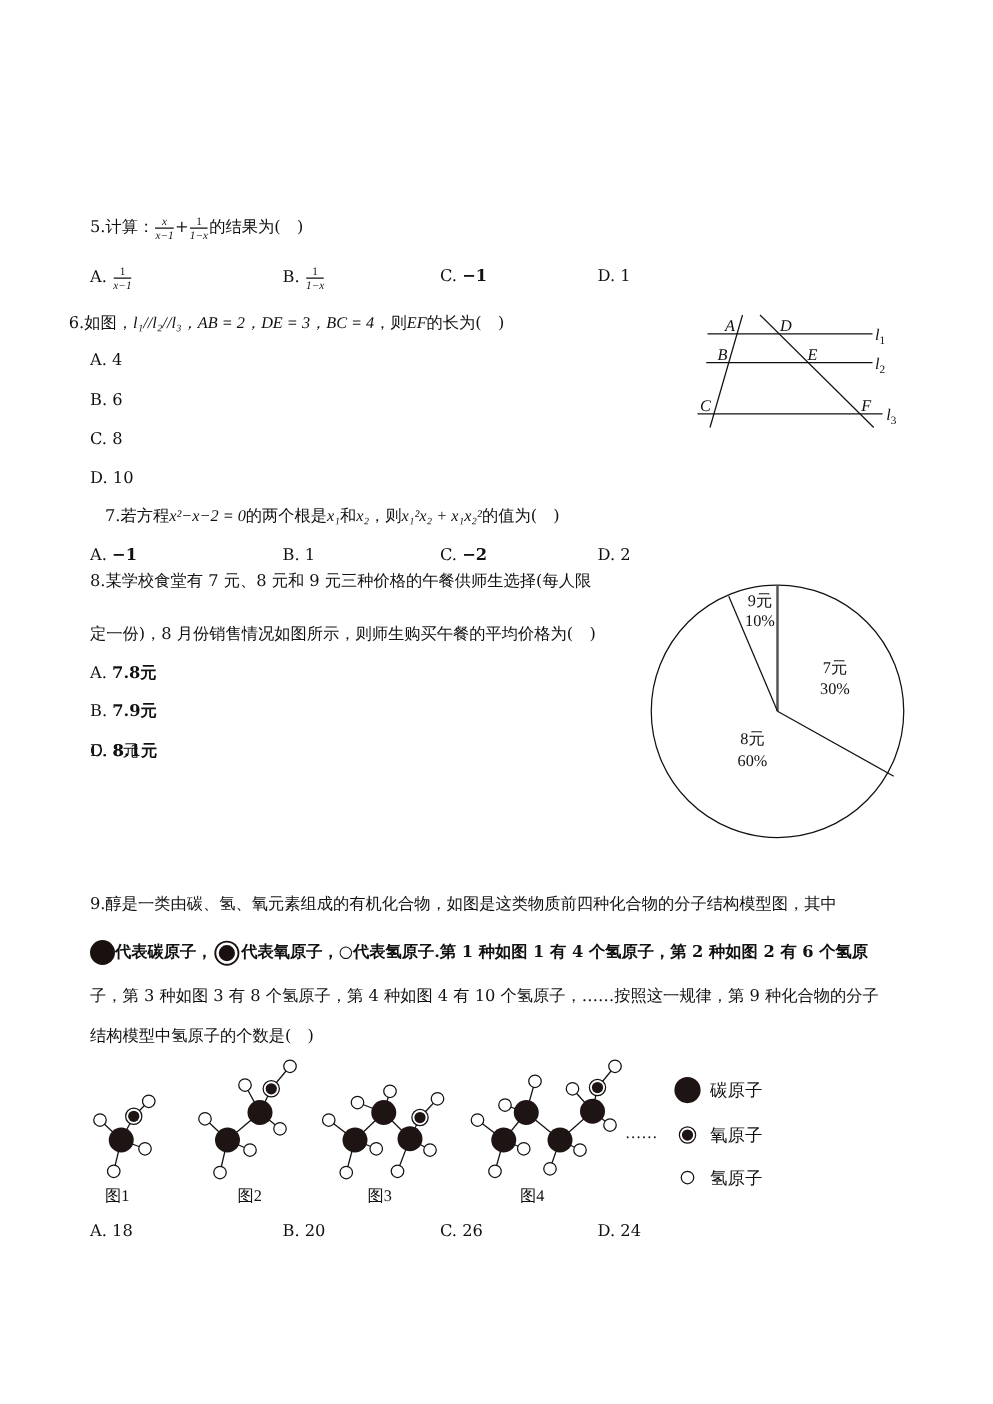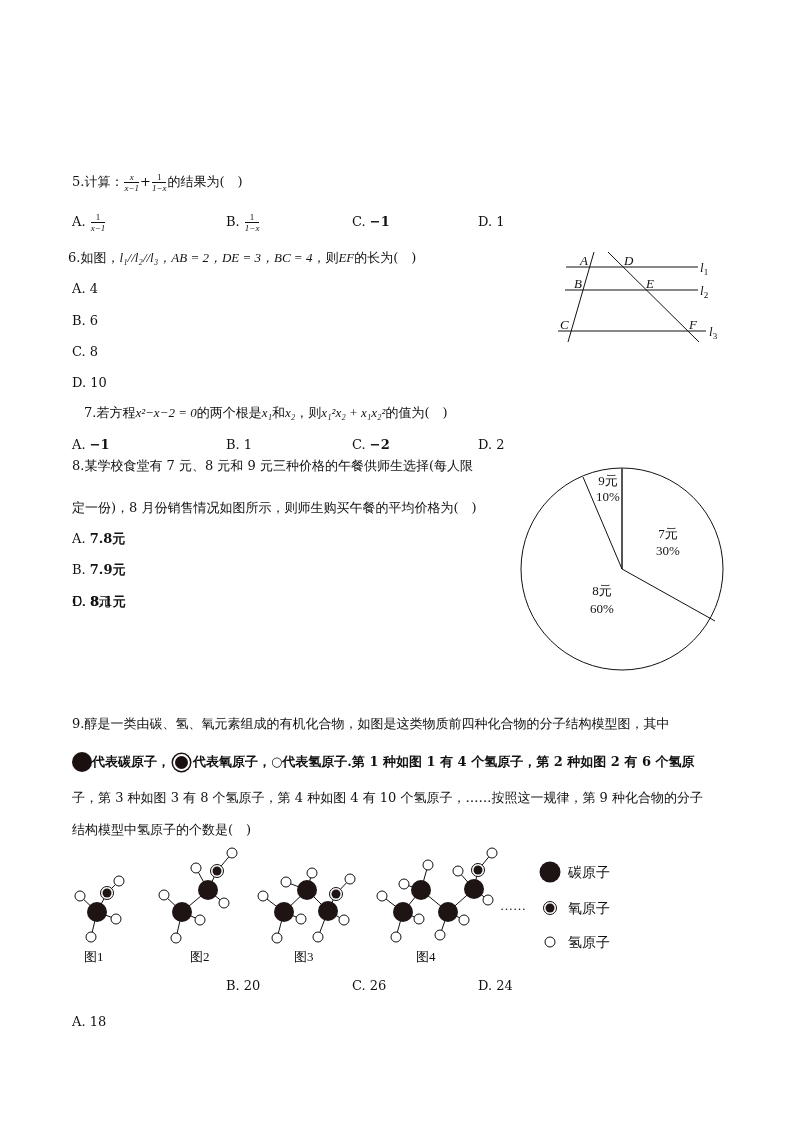--- a/index.html
+++ b/index.html
@@ -31,21 +31,21 @@
   <span>B.</span>
   <span class="frac math"><span class="num" style="font-style:normal">1</span><span class="den">1−x</span></span>
 </div>
 <div class="abs" style="left:352px; top:214px;">
   <span>C.</span> <span class="bold">−1</span>
 </div>
 <div class="abs" style="left:478px; top:214px;">
   <span>D.</span> <span>1</span>
 </div>
 
-<div class="abs" style="left:68px; top:250px;text-align:center;">
+<div class="abs" style="left:55px; top:250px;text-align:center;">
   <span>6.</span><span>如图，</span><span class="math">l₁//l₂//l₃，AB = 2，DE = 3，BC = 4</span><span>，则</span><span class="math">EF</span><span>的长为(　)</span>
 </div>
 <div class="abs" style="left:72px; top:281px;"><span>A.</span> <span>4</span></div>
 <div class="abs" style="left:72px; top:313px;"><span>B.</span> <span>6</span></div>
 <div class="abs" style="left:72px; top:344px;"><span>C.</span> <span>8</span></div>
 <div class="abs" style="left:72px; top:375px;text-align:center;"><span>D.</span> <span>10</span></div>
 
 <svg style="left:550px; top:245px;" width="180" height="105" viewBox="0 0 180 105">
   <g stroke="#111" stroke-width="1" fill="none">
     <line x1="16" y1="22" x2="148" y2="22"></line>
@@ -232,16 +232,16 @@
     <circle cx="490" cy="68" r="4.5" fill="#1e1414"></circle>
     <circle cx="490" cy="102" r="5" fill="#fff" stroke="#111" stroke-width="1"></circle>
     <g font-size="14" fill="#111">
       <text x="508" y="37">碳原子</text>
       <text x="508" y="73">氧原子</text>
       <text x="508" y="107">氢原子</text>
     </g>
   </g>
 </svg>
 
-<div class="abs" style="left:72px; top:978px;margin-top:36px;"><span>A.</span> <span>18</span></div>
+<div class="abs" style="left:72px; top:978px;"><span>A.</span> <span>18</span></div>
 <div class="abs" style="left:226px; top:978px;"><span>B.</span> <span>20</span></div>
 <div class="abs" style="left:352px; top:978px;"><span>C.</span> <span>26</span></div>
 <div class="abs" style="left:478px; top:978px;"><span>D.</span> <span>24</span></div>
 
 </body></html>

